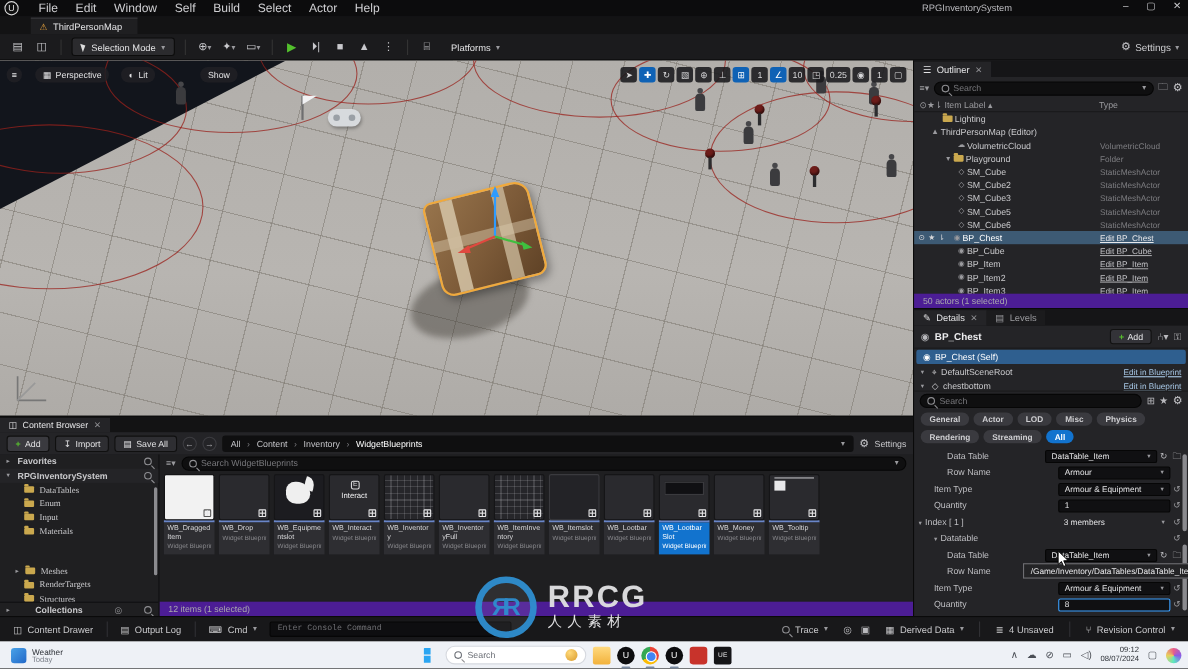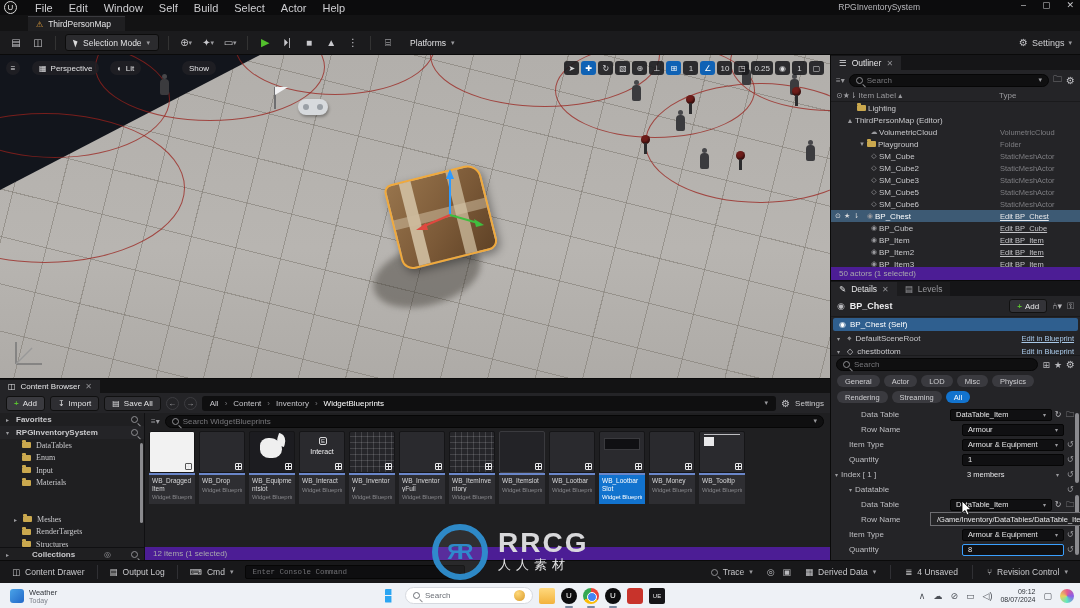--- a/index.html
+++ b/index.html
@@ -89,21 +89,21 @@
 
   #details { left:830px; top:280px; width:250px; height:280px; background:#242427; border-left:1px solid #0a0a0a; border-top:1px solid #0a0a0a; display:flex; flex-direction:column; }
   .det-head { height:20px; display:flex; align-items:center; gap:5px; padding:0 6px; flex:0 0 auto; }
   .det-title { color:#ececee; font-size:9px; font-weight:bold; flex:1; }
   .add-btn { height:14px; background:#333338; border:1px solid #111; border-radius:3px; color:#e8e8ea; font-size:8px; display:flex; align-items:center; padding:0 7px; gap:3px; }
   .add-plus { color:#58c02f; font-weight:bold; }
   .comp-tree { flex:0 0 auto; height:40px; overflow:hidden; border-top:1px solid #1a1a1c; border-bottom:1px solid #1a1a1c; }
   .comp-row { display:flex; align-items:center; height:13px; padding:0 6px; font-size:8px; color:#c9c9cc; gap:4px; }
   .comp-row.sel { background:#2f5f8f; color:#fff; border-radius:2px; margin:1px 2px; }
   .bp-link { margin-left:auto; color:#a9c9e8; text-decoration:underline; font-size:7.5px; }
-  .chips { display:flex; gap:4px; padding:2px 6px; flex-wrap:wrap; flex:0 0 auto; }
+  .chips { display:flex; gap:4px; padding:2px 6px; flex-wrap:wrap; flex:0 0 auto;font-weight:bold; }
   .chip { height:12px; background:#3a3a3f; border-radius:7px; padding:0 8px; display:flex; align-items:center; color:#cfcfd2; font-size:7.5px; }
   .chip.on { background:#1273ce; color:#fff; }
   .props { flex:1; position:relative; padding-top:2px; }
   .prow { display:flex; align-items:center; height:15px; padding:0 4px; font-size:8px; color:#bfbfc3; }
   .prow .plabel { flex:1; overflow:hidden; white-space:nowrap; }
   .pval { width:102px; height:12px; background:#101012; border:1px solid #060606; border-radius:2px; display:flex; align-items:center; padding:0 5px; color:#e4e4e6; font-size:7.5px; gap:3px; flex:0 0 auto; }
   .pval .vchev { margin-left:auto; color:#9a9a9e; font-size:6px; }
   .pval.focus { border-color:#3aa0ff; }
   .picon { width:12px; text-align:center; color:#b9b9bd; font-size:8px; flex:0 0 auto; }
   .reset { width:12px; text-align:center; color:#9a9a9e; font-size:8px; flex:0 0 auto; }

